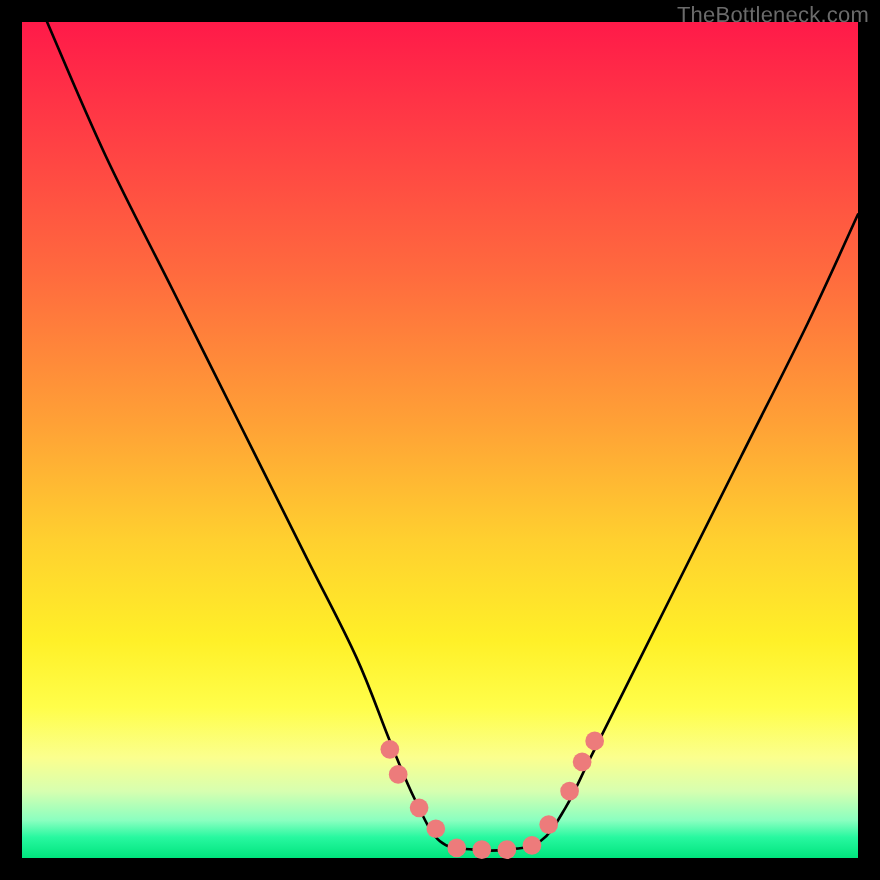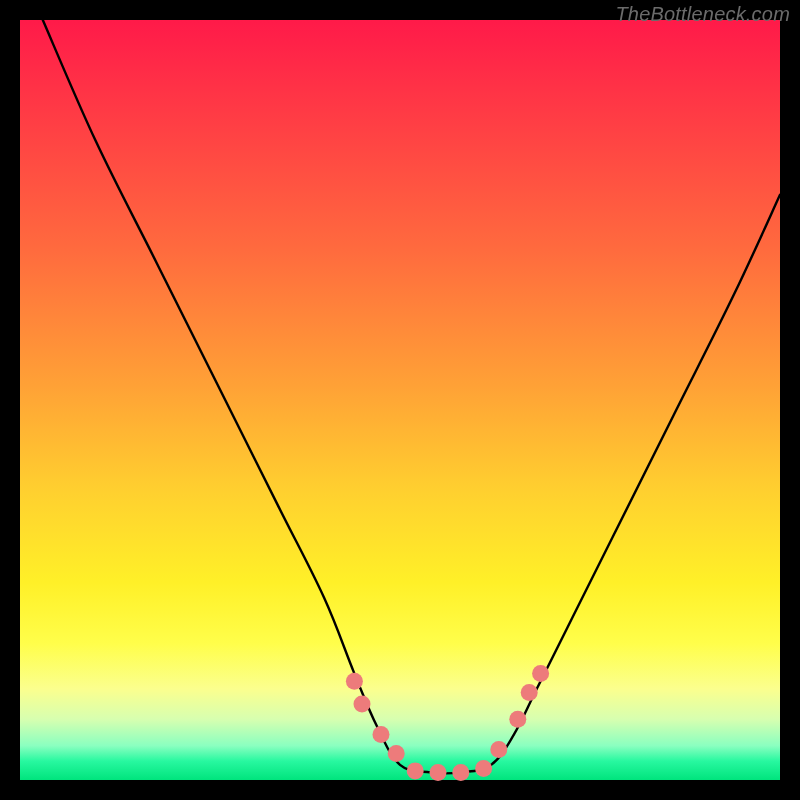--- a/index.html
+++ b/index.html
@@ -9,21 +9,20 @@
     height: 800px;
     overflow: hidden;
     background: #000;
     font-family: Arial, Helvetica, sans-serif;
   }
   .frame {
     position: relative;
     width: 800px;
     height: 800px;
     background: #000;
-    font-style: italic;
   }
   .plot-area {
     position: absolute;
     left: 20px;
     top: 20px;
     width: 760px;
     height: 760px;
     
     background: linear-gradient(
       to bottom,

